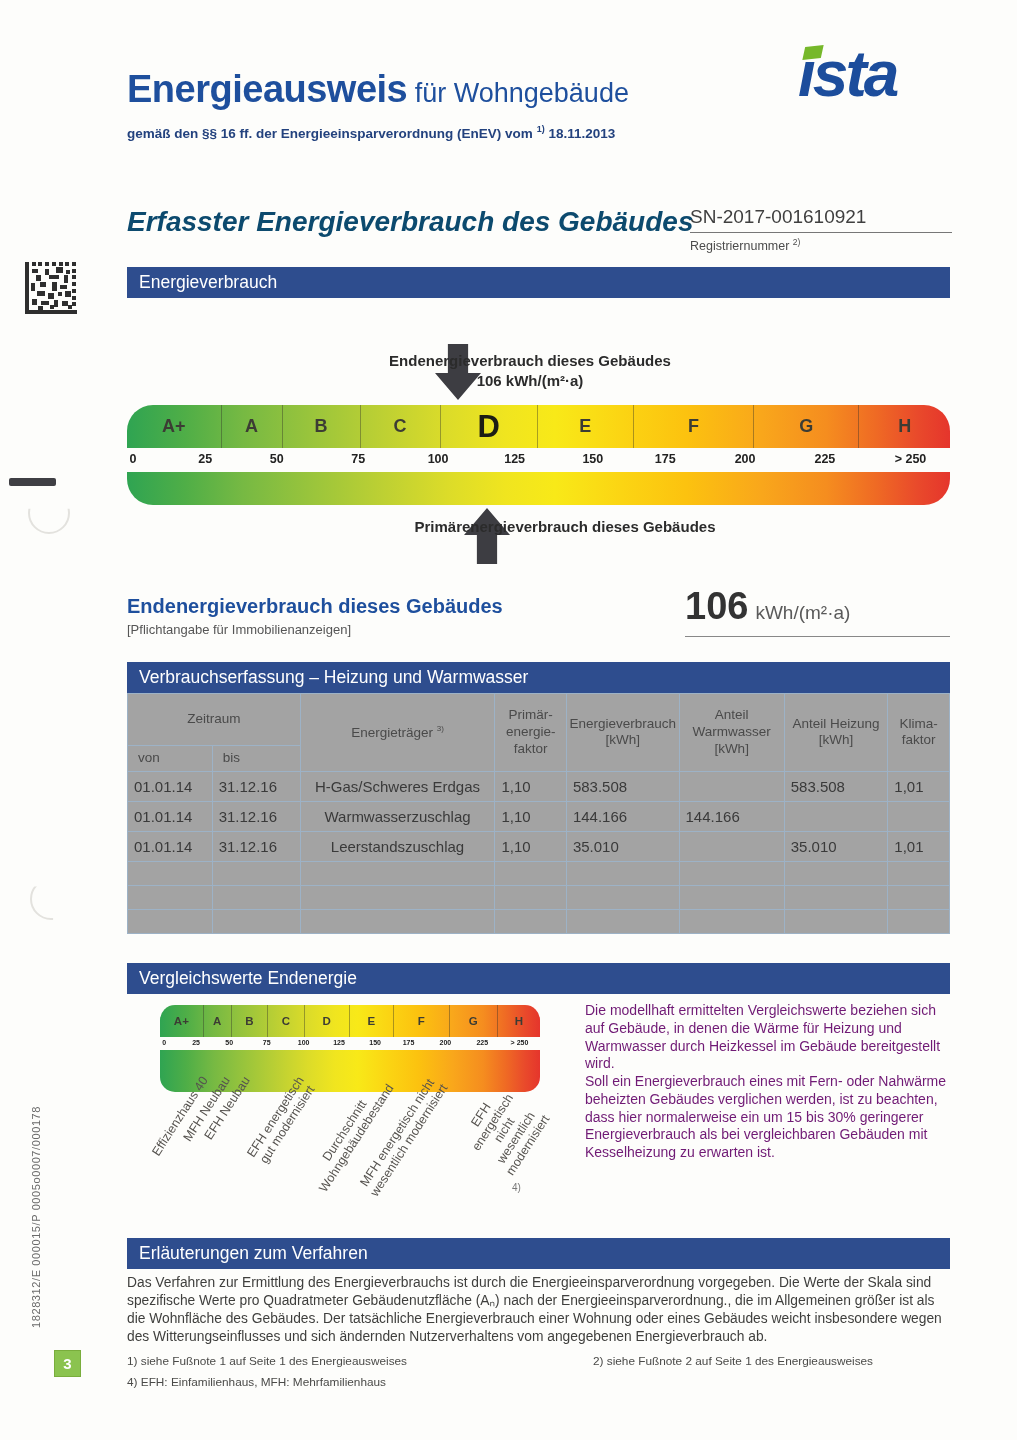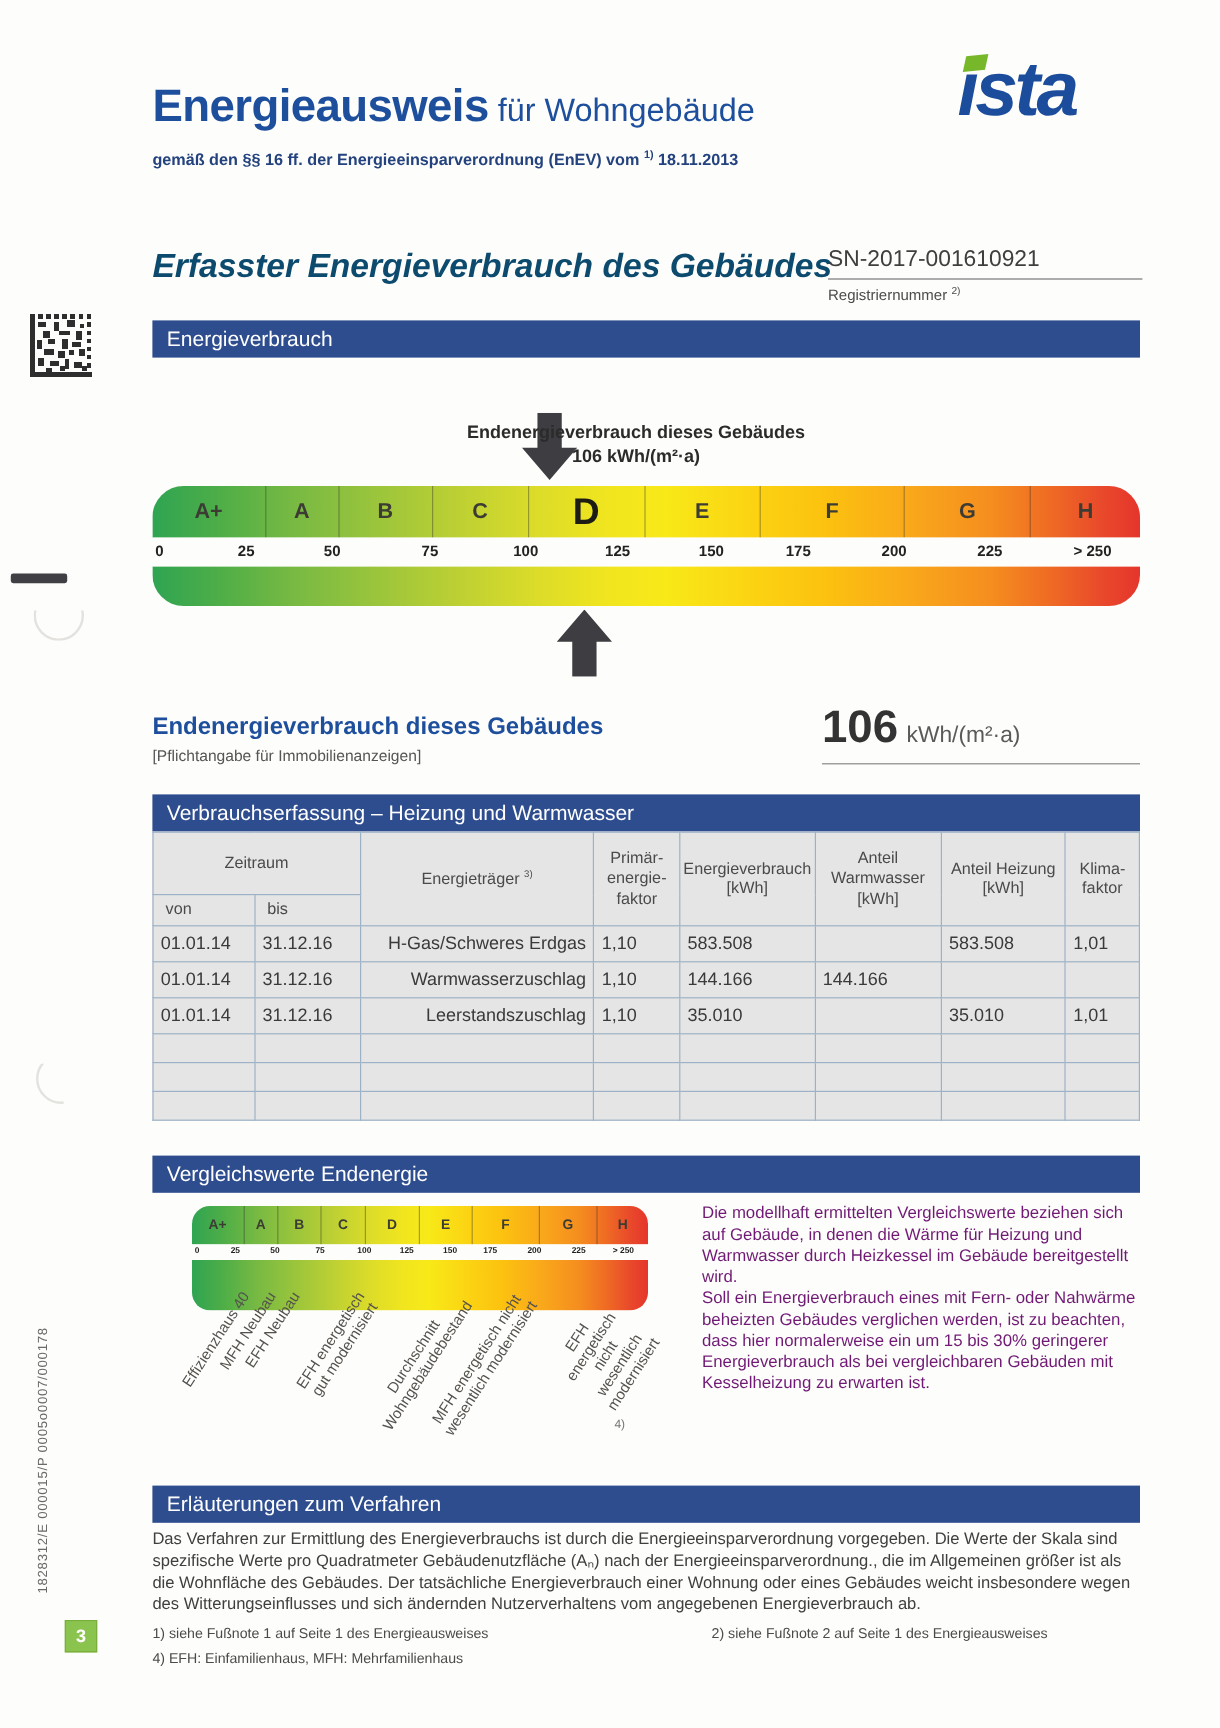--- a/index.html
+++ b/index.html
@@ -57,26 +57,26 @@
   
   .ee-title { position:absolute; left:127px; top:595px; font-size:20px; font-weight:bold; color:#1e4f9d; }
   .ee-sub { position:absolute; left:127px; top:622px; font-size:13px; color:#555; }
   .ee-val { position:absolute; left:685px; top:585px; width:265px; display:flex; align-items:baseline;
             justify-content:flex-start; gap:7px; border-bottom:1.5px solid #888; padding-bottom:8px; }
   .ee-val .num { font-size:38px; font-weight:bold; color:#333; }
   .ee-val .unit { font-size:19px; color:#5a5a5a; }
 
   
   table.vtab { position:absolute; left:127px; top:693px; width:823px; border-collapse:collapse;
-               font-size:15px; color:#3a3a3a; background:#e5e5e5; }
+               font-size:15px; color:#3a3a3a; background:#a3a3a3; }
   table.vtab th, table.vtab td { border:1px solid #9db2c6; }
   table.vtab th { font-weight:normal; font-size:13.5px; color:#4a4a4a; text-align:center;
                   white-space:pre-line; line-height:1.25; padding:4px 2px; }
   table.vtab td { padding:3px 6px; height:30px; }
-  td.c { } td.l { text-align:right; }
+  td.c { } td.l { text-align:center; }
   tr.vonbis th { font-size:13.5px; height:22px; text-align:left; padding-left:10px; }
   tr.empty td { height:24px; }
   th sup { font-size:8px; }
 
   
   .mini { position:absolute; left:160px; top:1005px; width:380px; height:87px; border-radius:15px; overflow:hidden; }
   .mini .band-top { height:32px; }
   .mini .band-seg { font-size:11.5px; font-weight:600; }
   .mini .tickstrip { height:13px; }
   .mini .tick { top:2px; font-size:7px; }
@@ -214,20 +214,21 @@
     <span class="tick" style="left:65.4%;">175</span>
     <span class="tick" style="left:75.1%;">200</span>
     <span class="tick" style="left:84.8%;">225</span>
     <span class="tick" style="left:95.2%;">&gt; 250</span>
   </div>
   <div class="band-bottom grad"></div>
 </div>
 
 <div class="arrow up" style="left:464px; top:508px; width:46px; height:56px;"></div>
 <div class="arrow-lbl" style="left:335px; top:517px; width:460px;">
+  <div>Primärenergieverbrauch dieses Gebäudes</div>
 </div>
 
 <div class="ee-title">Endenergieverbrauch dieses Gebäudes</div>
 <div class="ee-sub">[Pflichtangabe für Immobilienanzeigen]</div>
 <div class="ee-val">
   <span class="num">106</span>
   <span class="unit">kWh/(m²·a)</span>
 </div>
 
 <div class="banner" style="top:662px;">Verbrauchserfassung – Heizung und Warmwasser</div>

